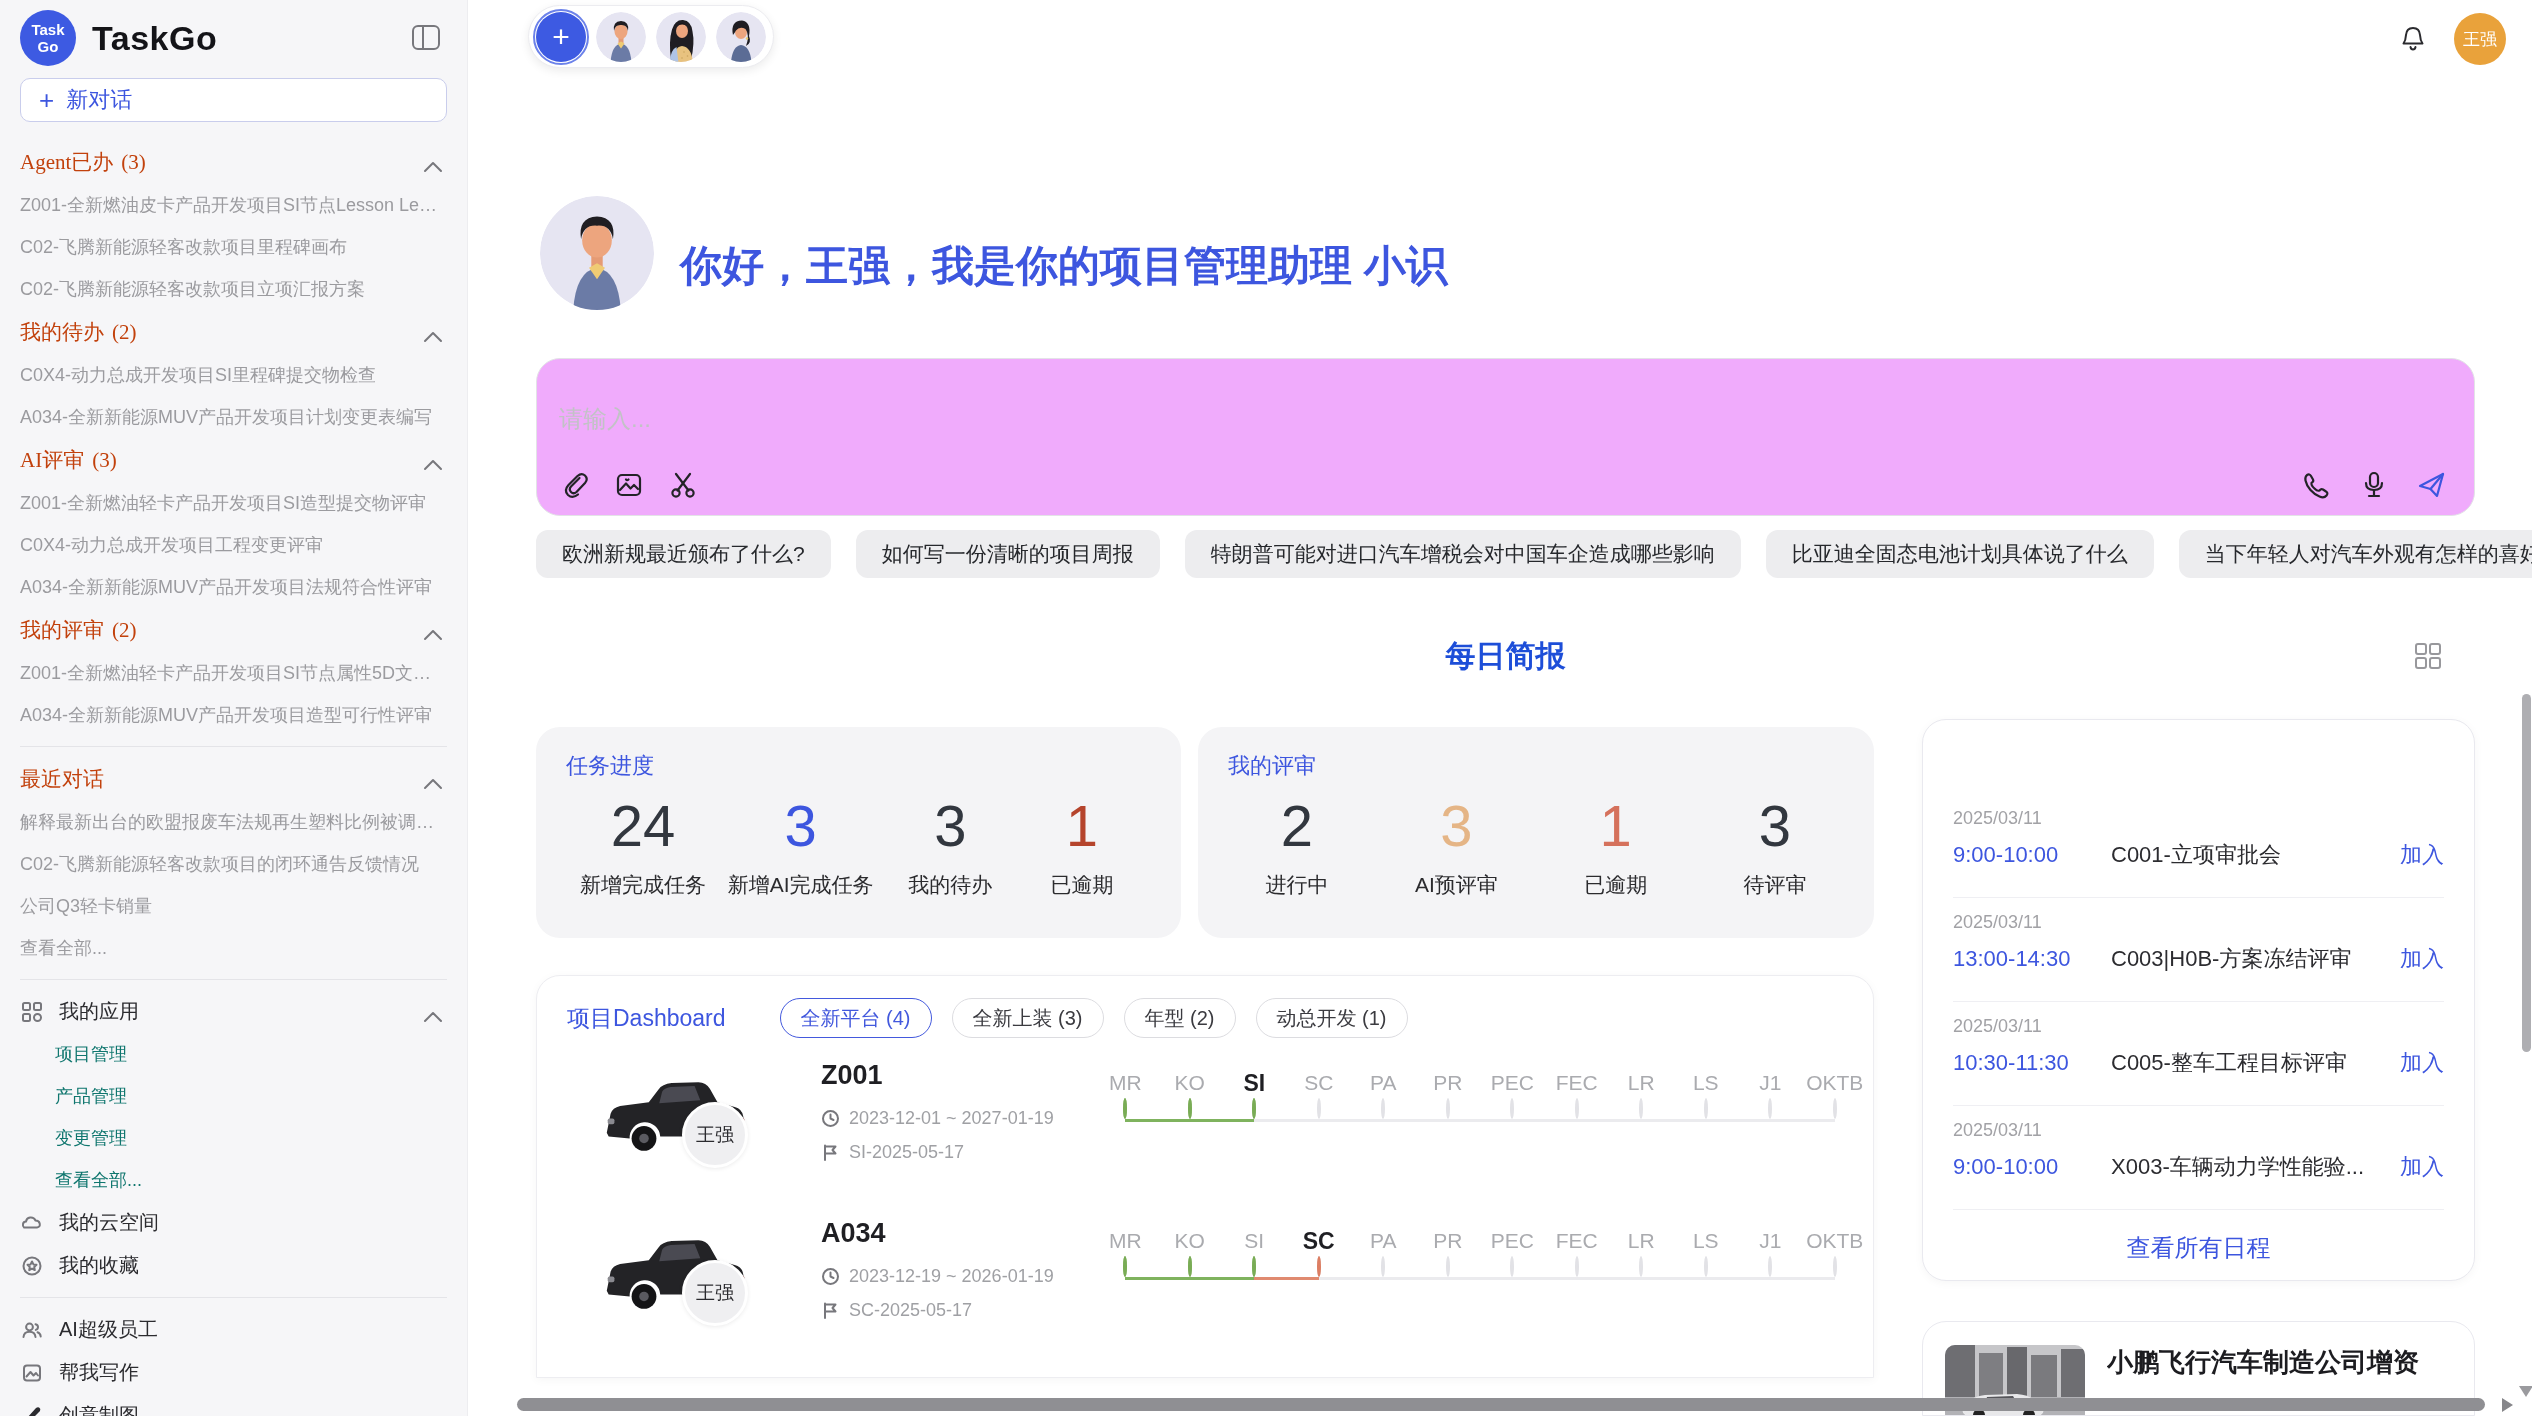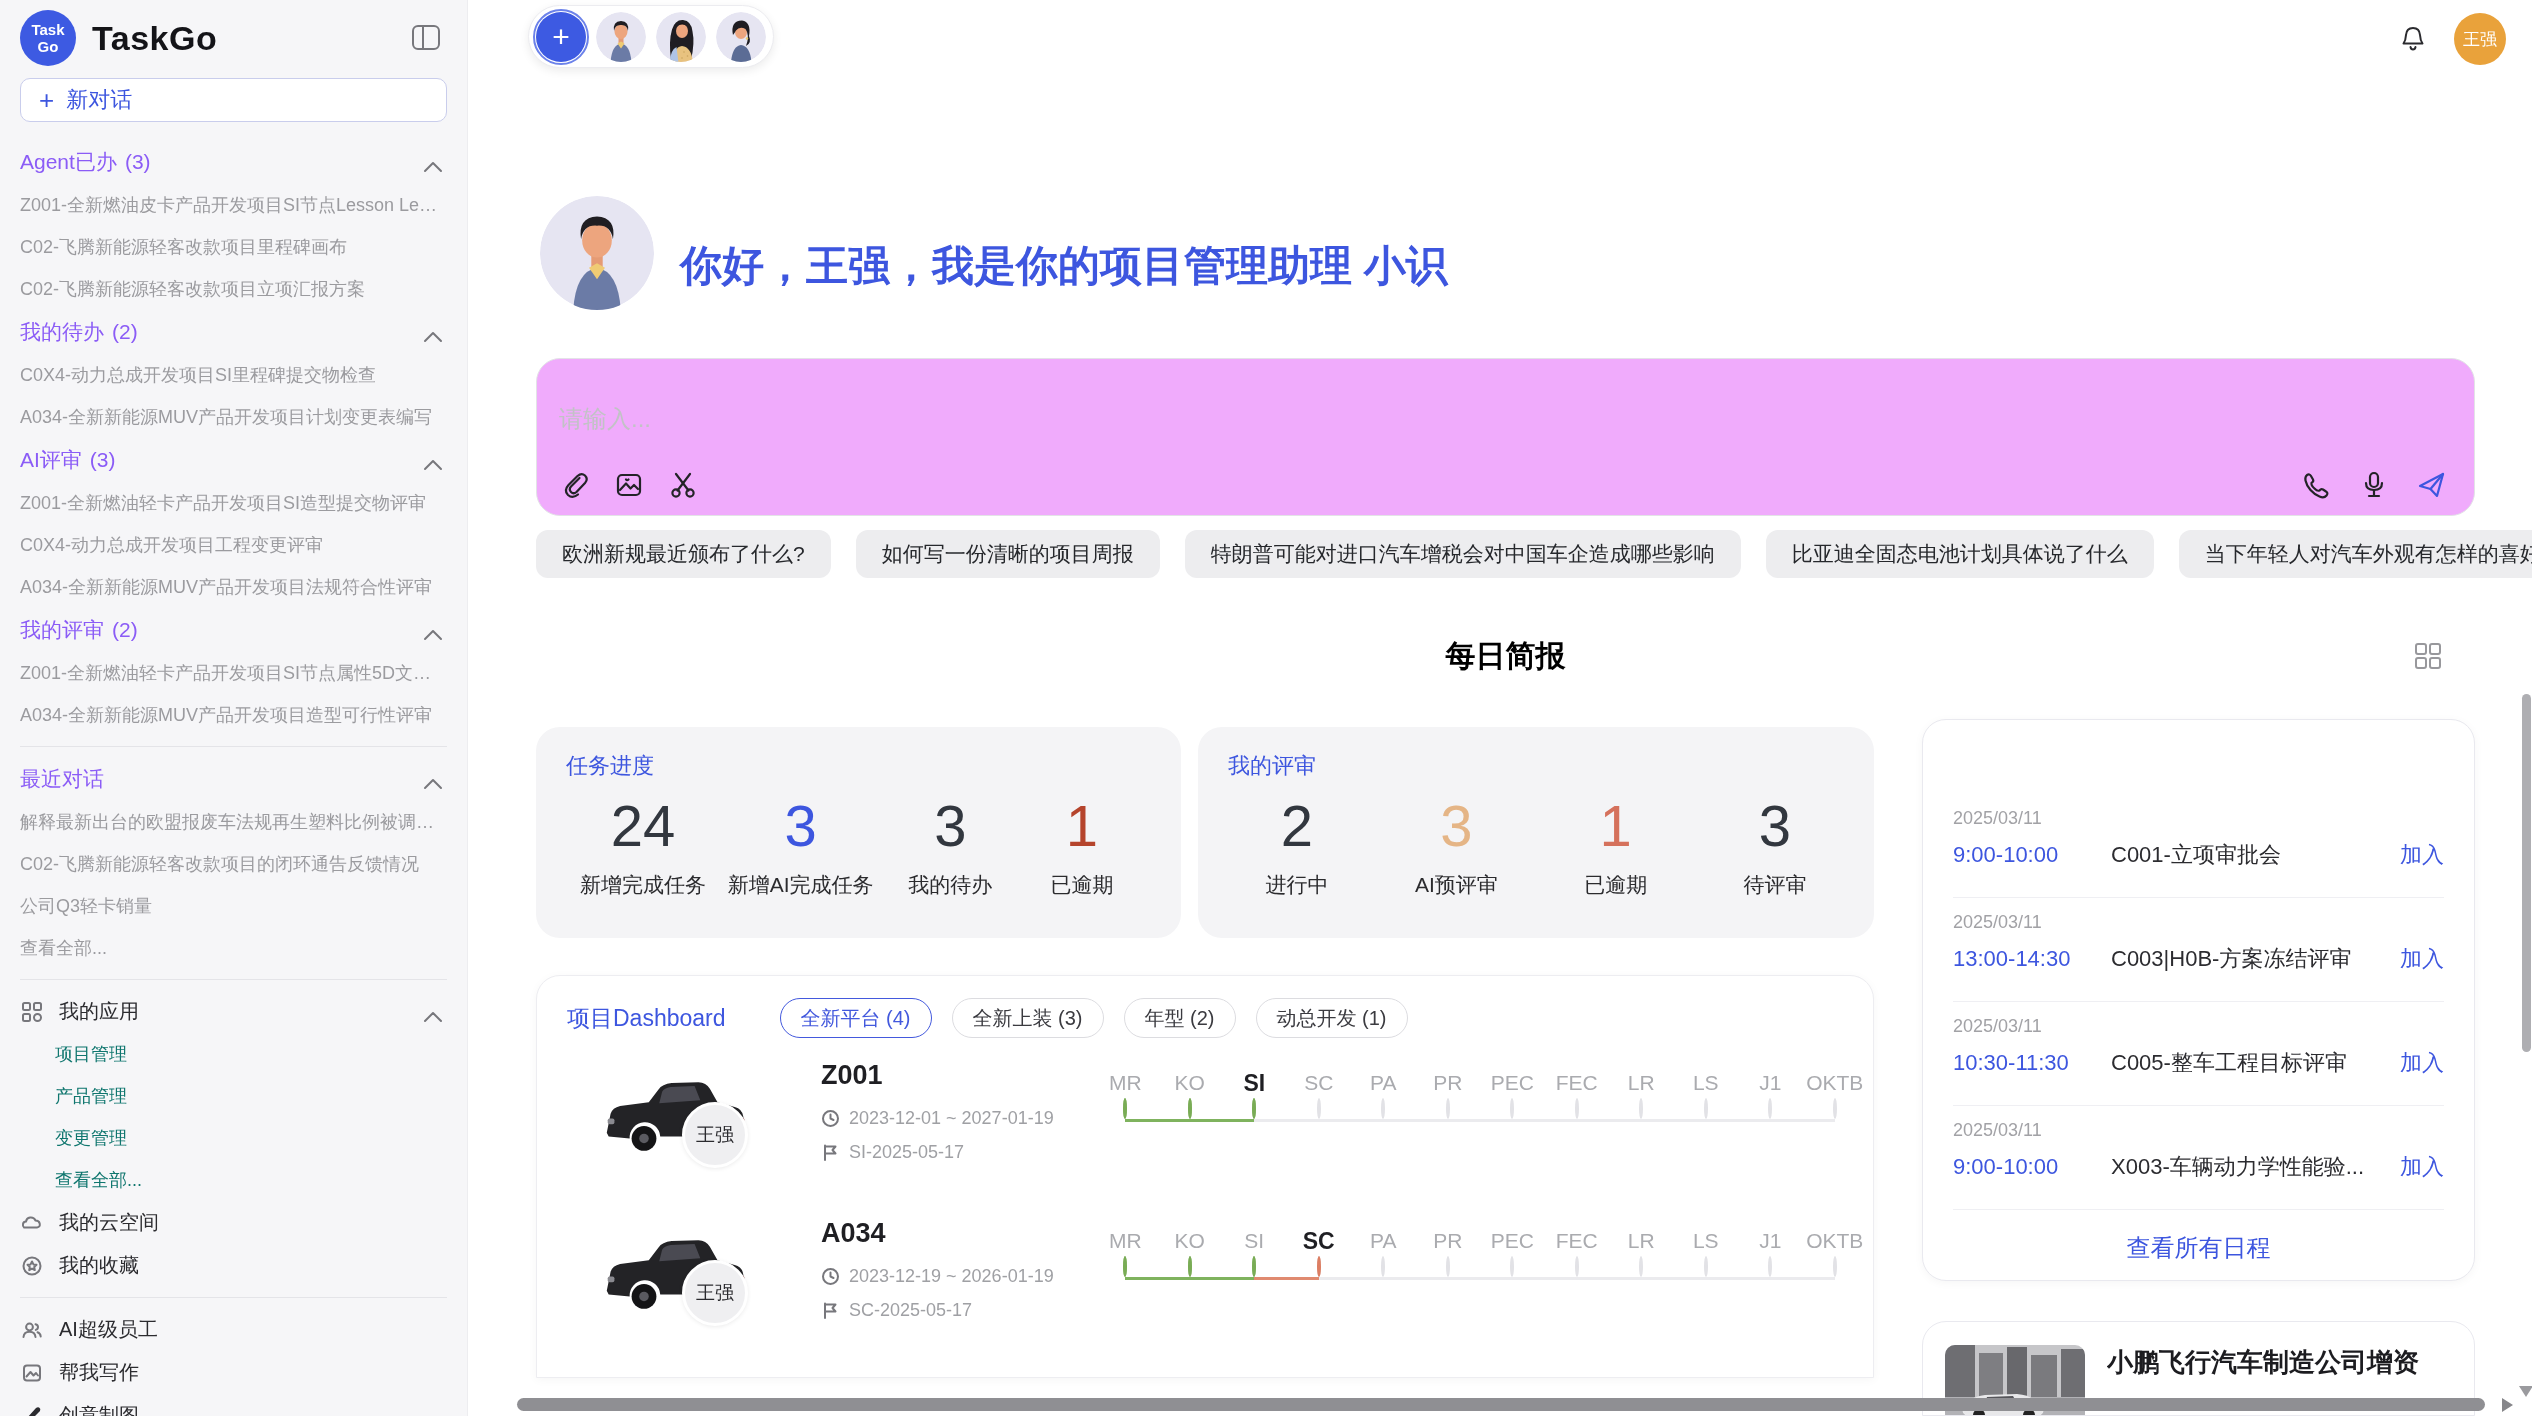--- a/index.html
+++ b/index.html
@@ -9,21 +9,21 @@
 
   
   .sidebar { position:absolute; left:0; top:0; width:468px; height:1416px; background:#F6F6F8; border-right:1px solid #ededf0; padding:0 20px; }
   .logo-row { display:flex; align-items:center; height:76px; position:relative; }
   .logo-circle { width:56px; height:56px; border-radius:50%; background:#3D5AE2; color:#fff; display:flex; flex-direction:column; align-items:center; justify-content:center; font-size:15px; font-weight:700; line-height:17px; }
   .logo-title { font-size:34px; font-weight:700; color:#141418; margin-left:16px; letter-spacing:.5px; }
   .collapse-btn { position:absolute; right:6px; top:24px; width:30px; height:27px; cursor:pointer; }
   .new-chat { height:44px; margin-top:2px; background:#fff; border:1.5px solid #c9cdec; border-radius:10px; display:flex; align-items:center; padding:0 18px; color:#3D56DF; font-size:22px; cursor:pointer; }
   .new-chat .plus { font-size:26px; margin-right:12px; font-weight:400; }
   .side-list { margin-top:18px; }
-  .sec-head { height:44px; display:flex; align-items:center; font-size:21px; color:#8b5cf6; position:relative; }
+  .sec-head { height:44px; display:flex; align-items:center; font-size:21px; color:#c2410c; position:relative;font-family:Liberation Serif, serif; }
   .sec-count { margin-left:8px; }
   .sec-chev { position:absolute; right:4px; top:14px; }
   .side-item { height:42px; line-height:42px; font-size:18px; color:#9b9b9f; white-space:nowrap; overflow:hidden; text-overflow:ellipsis; cursor:pointer; }
   .side-item.lighter { color:#0f766e; }
   .side-item.indent { padding-left:35px; }
   .side-div { border-top:1px solid #e4e4e8; margin:10px 0; }
   .icon-row { height:43px; display:flex; align-items:center; gap:15px; font-size:20px; color:#2b2b2f; cursor:pointer; }
   .icon-row .ic { width:24px; height:24px; flex:0 0 24px; display:flex; align-items:center; justify-content:center; }
   svg.stroke { stroke:#77777c; fill:none; stroke-width:2; stroke-linecap:round; stroke-linejoin:round; }
 
@@ -43,21 +43,21 @@
   .composer { position:absolute; left:68px; top:358px; width:1939px; height:158px; border:1.5px solid #e3e3e7; border-radius:24px; background:#f0abfc; }
   .composer textarea { position:absolute; left:22px; top:44px; width:1500px; height:40px; border:none; outline:none; resize:none; font-family:inherit; font-size:24px; color:#333; background:transparent; }
   .composer textarea::placeholder { color:#c2c2c6; }
   .comp-left { position:absolute; left:22px; bottom:14px; display:flex; gap:22px; }
   .comp-right { position:absolute; right:26px; bottom:14px; display:flex; gap:26px; }
   .comp-ic { width:32px; height:32px; cursor:pointer; }
 
   .chips { position:absolute; left:68px; top:530px; width:1939px; display:flex; gap:25px; }
   .chip { height:48px; border-radius:12px; background:#ededef; display:flex; align-items:center; padding:0 26px; font-size:21px; color:#26282c; white-space:nowrap; cursor:pointer; }
 
-  .brief-title { position:absolute; left:68px; top:636px; width:1939px; text-align:center; font-size:30px; font-weight:700; color:#000000; }
+  .brief-title { position:absolute; left:68px; top:636px; width:1939px; text-align:center; font-size:30px; font-weight:700; color:#1d4ed8; }
   .brief-grid-ic { position:absolute; left:1944px; top:640px; width:32px; height:32px; cursor:pointer; }
 
   .statcard { position:absolute; top:727px; height:211px; background:#f4f4f6; border-radius:24px; padding:24px 30px 0; }
   .statcard.c1 { left:68px; width:645px; }
   .statcard.c2 { left:730px; width:676px; }
   .stat-title { font-size:22px; color:#3D56DF; }
   .stat-row { display:flex; justify-content:space-between; padding:0 14px; margin-top:8px; }
   .stat { text-align:center; min-width:110px; }
   .stat-num { font-size:58px; font-weight:500; line-height:74px; }
   .stat-label { font-size:21px; color:#2b2b2e; margin-top:8px; }

